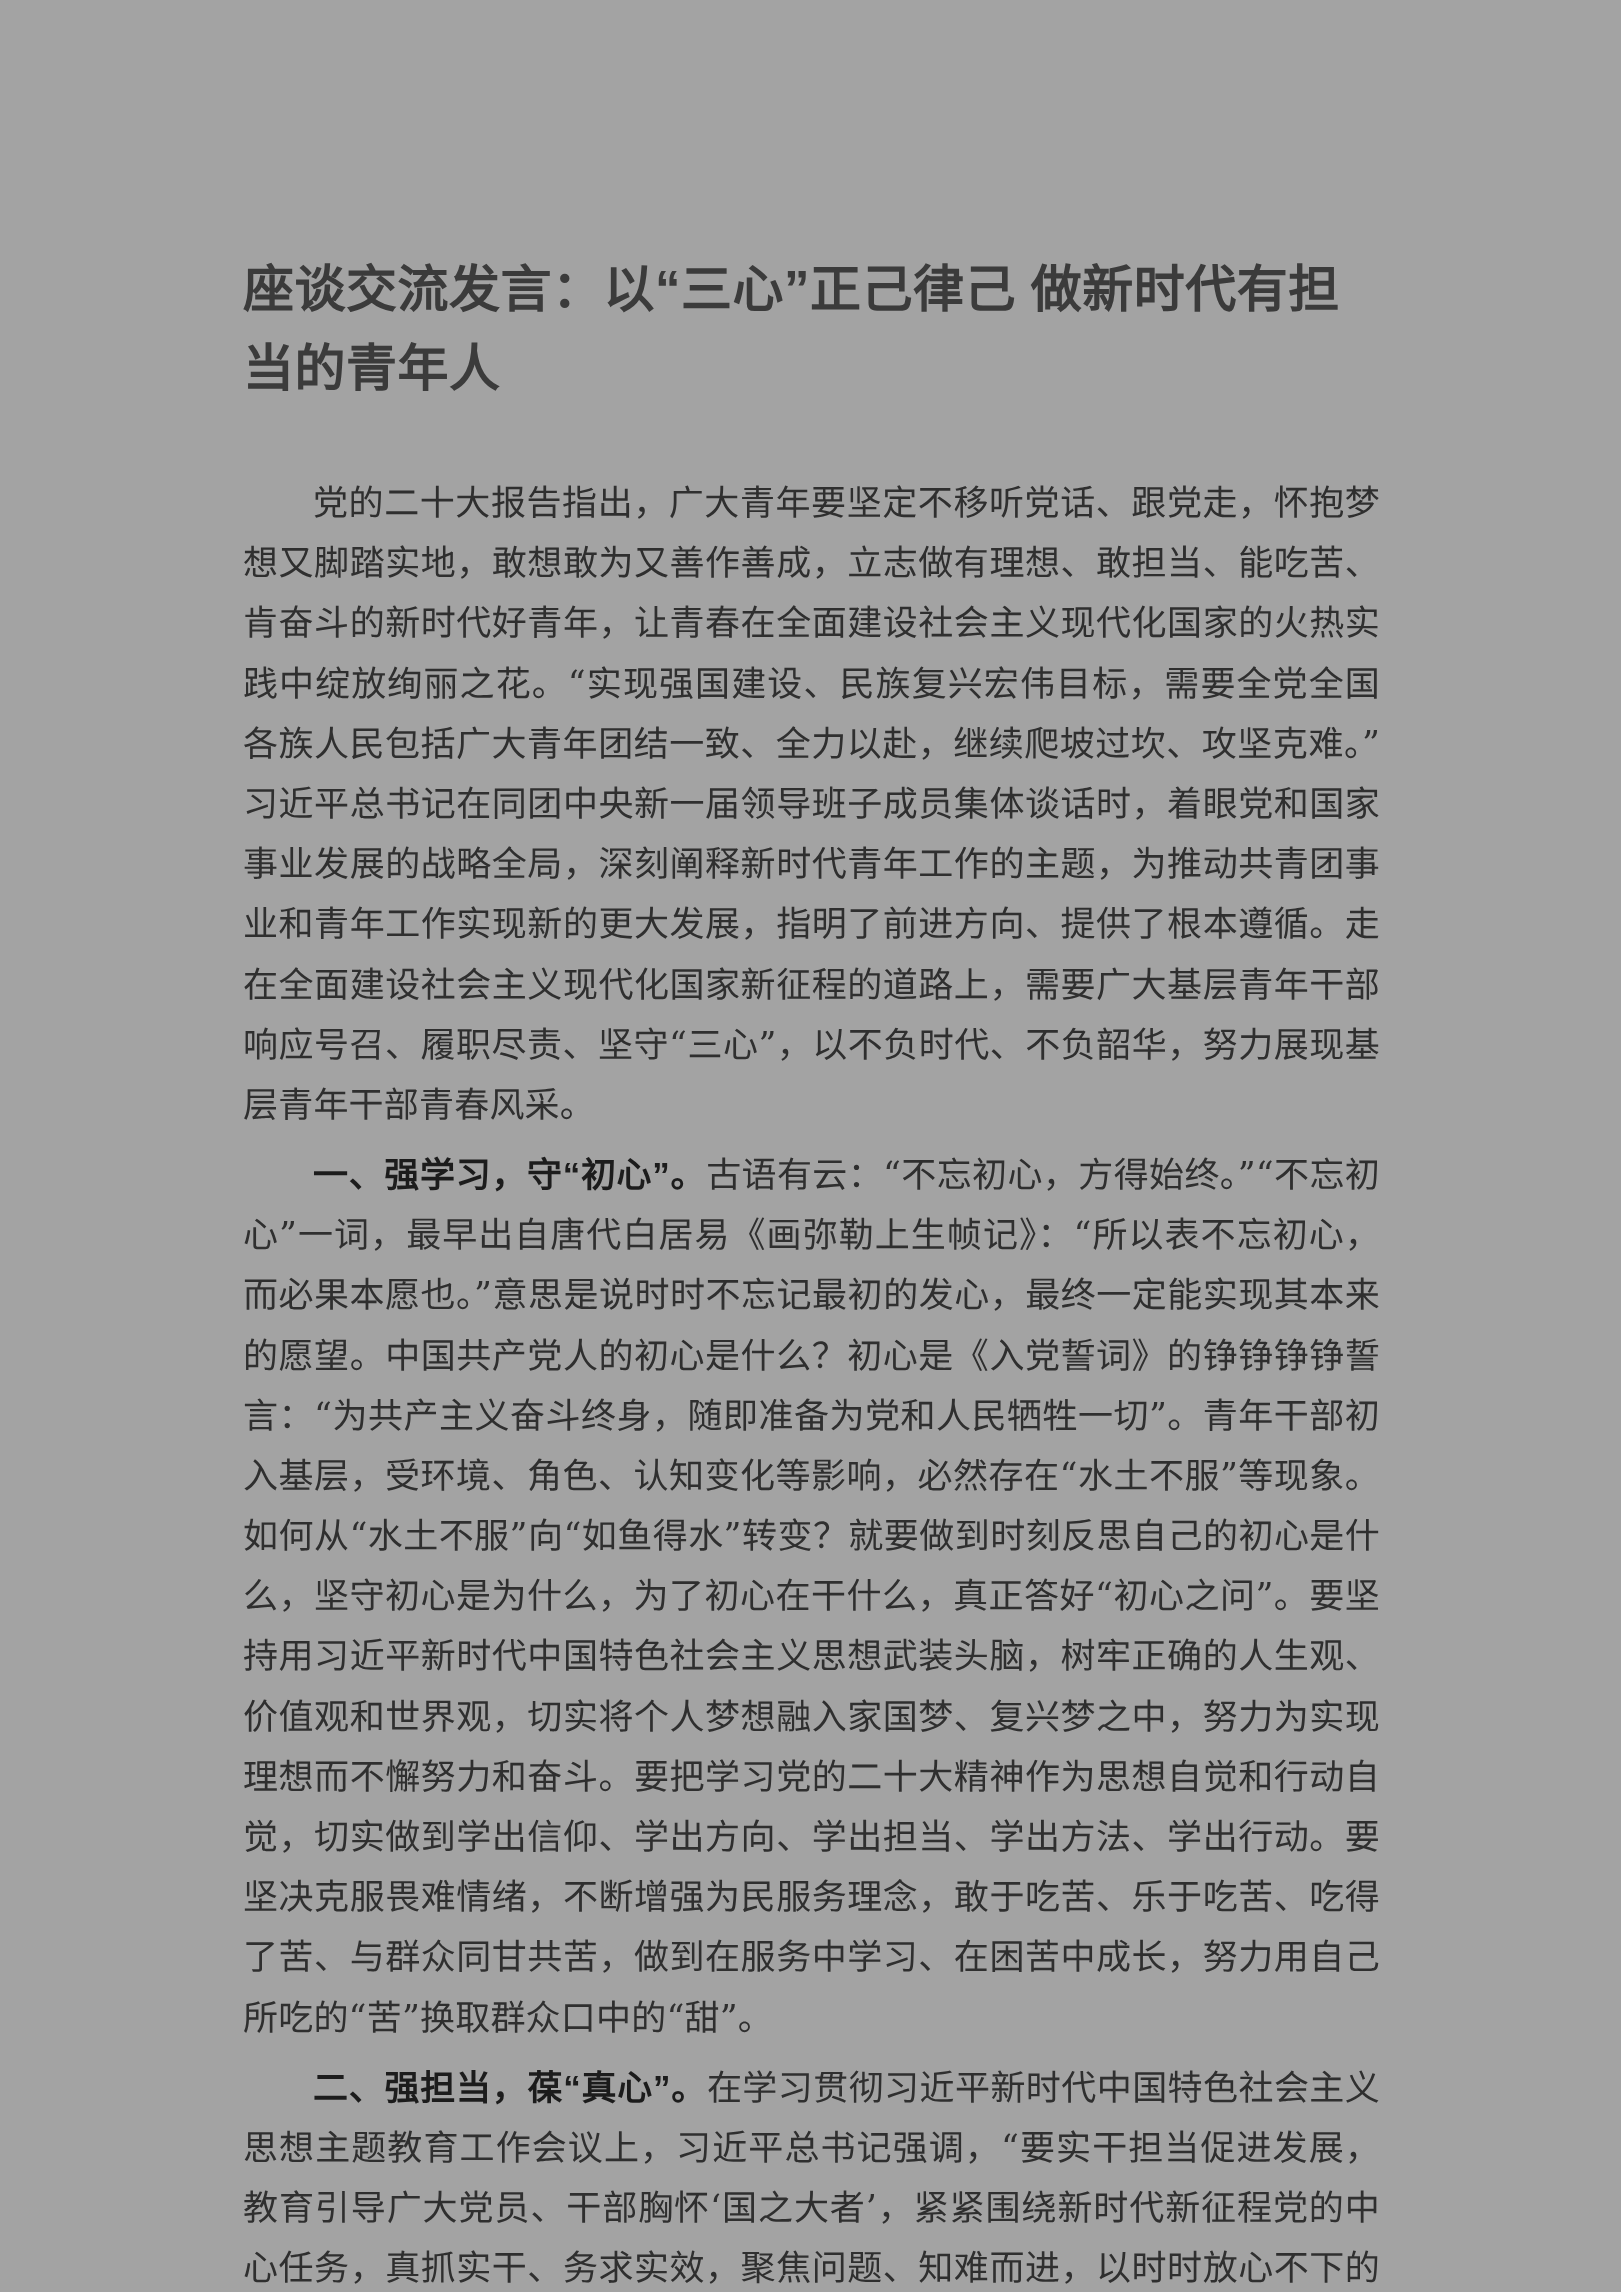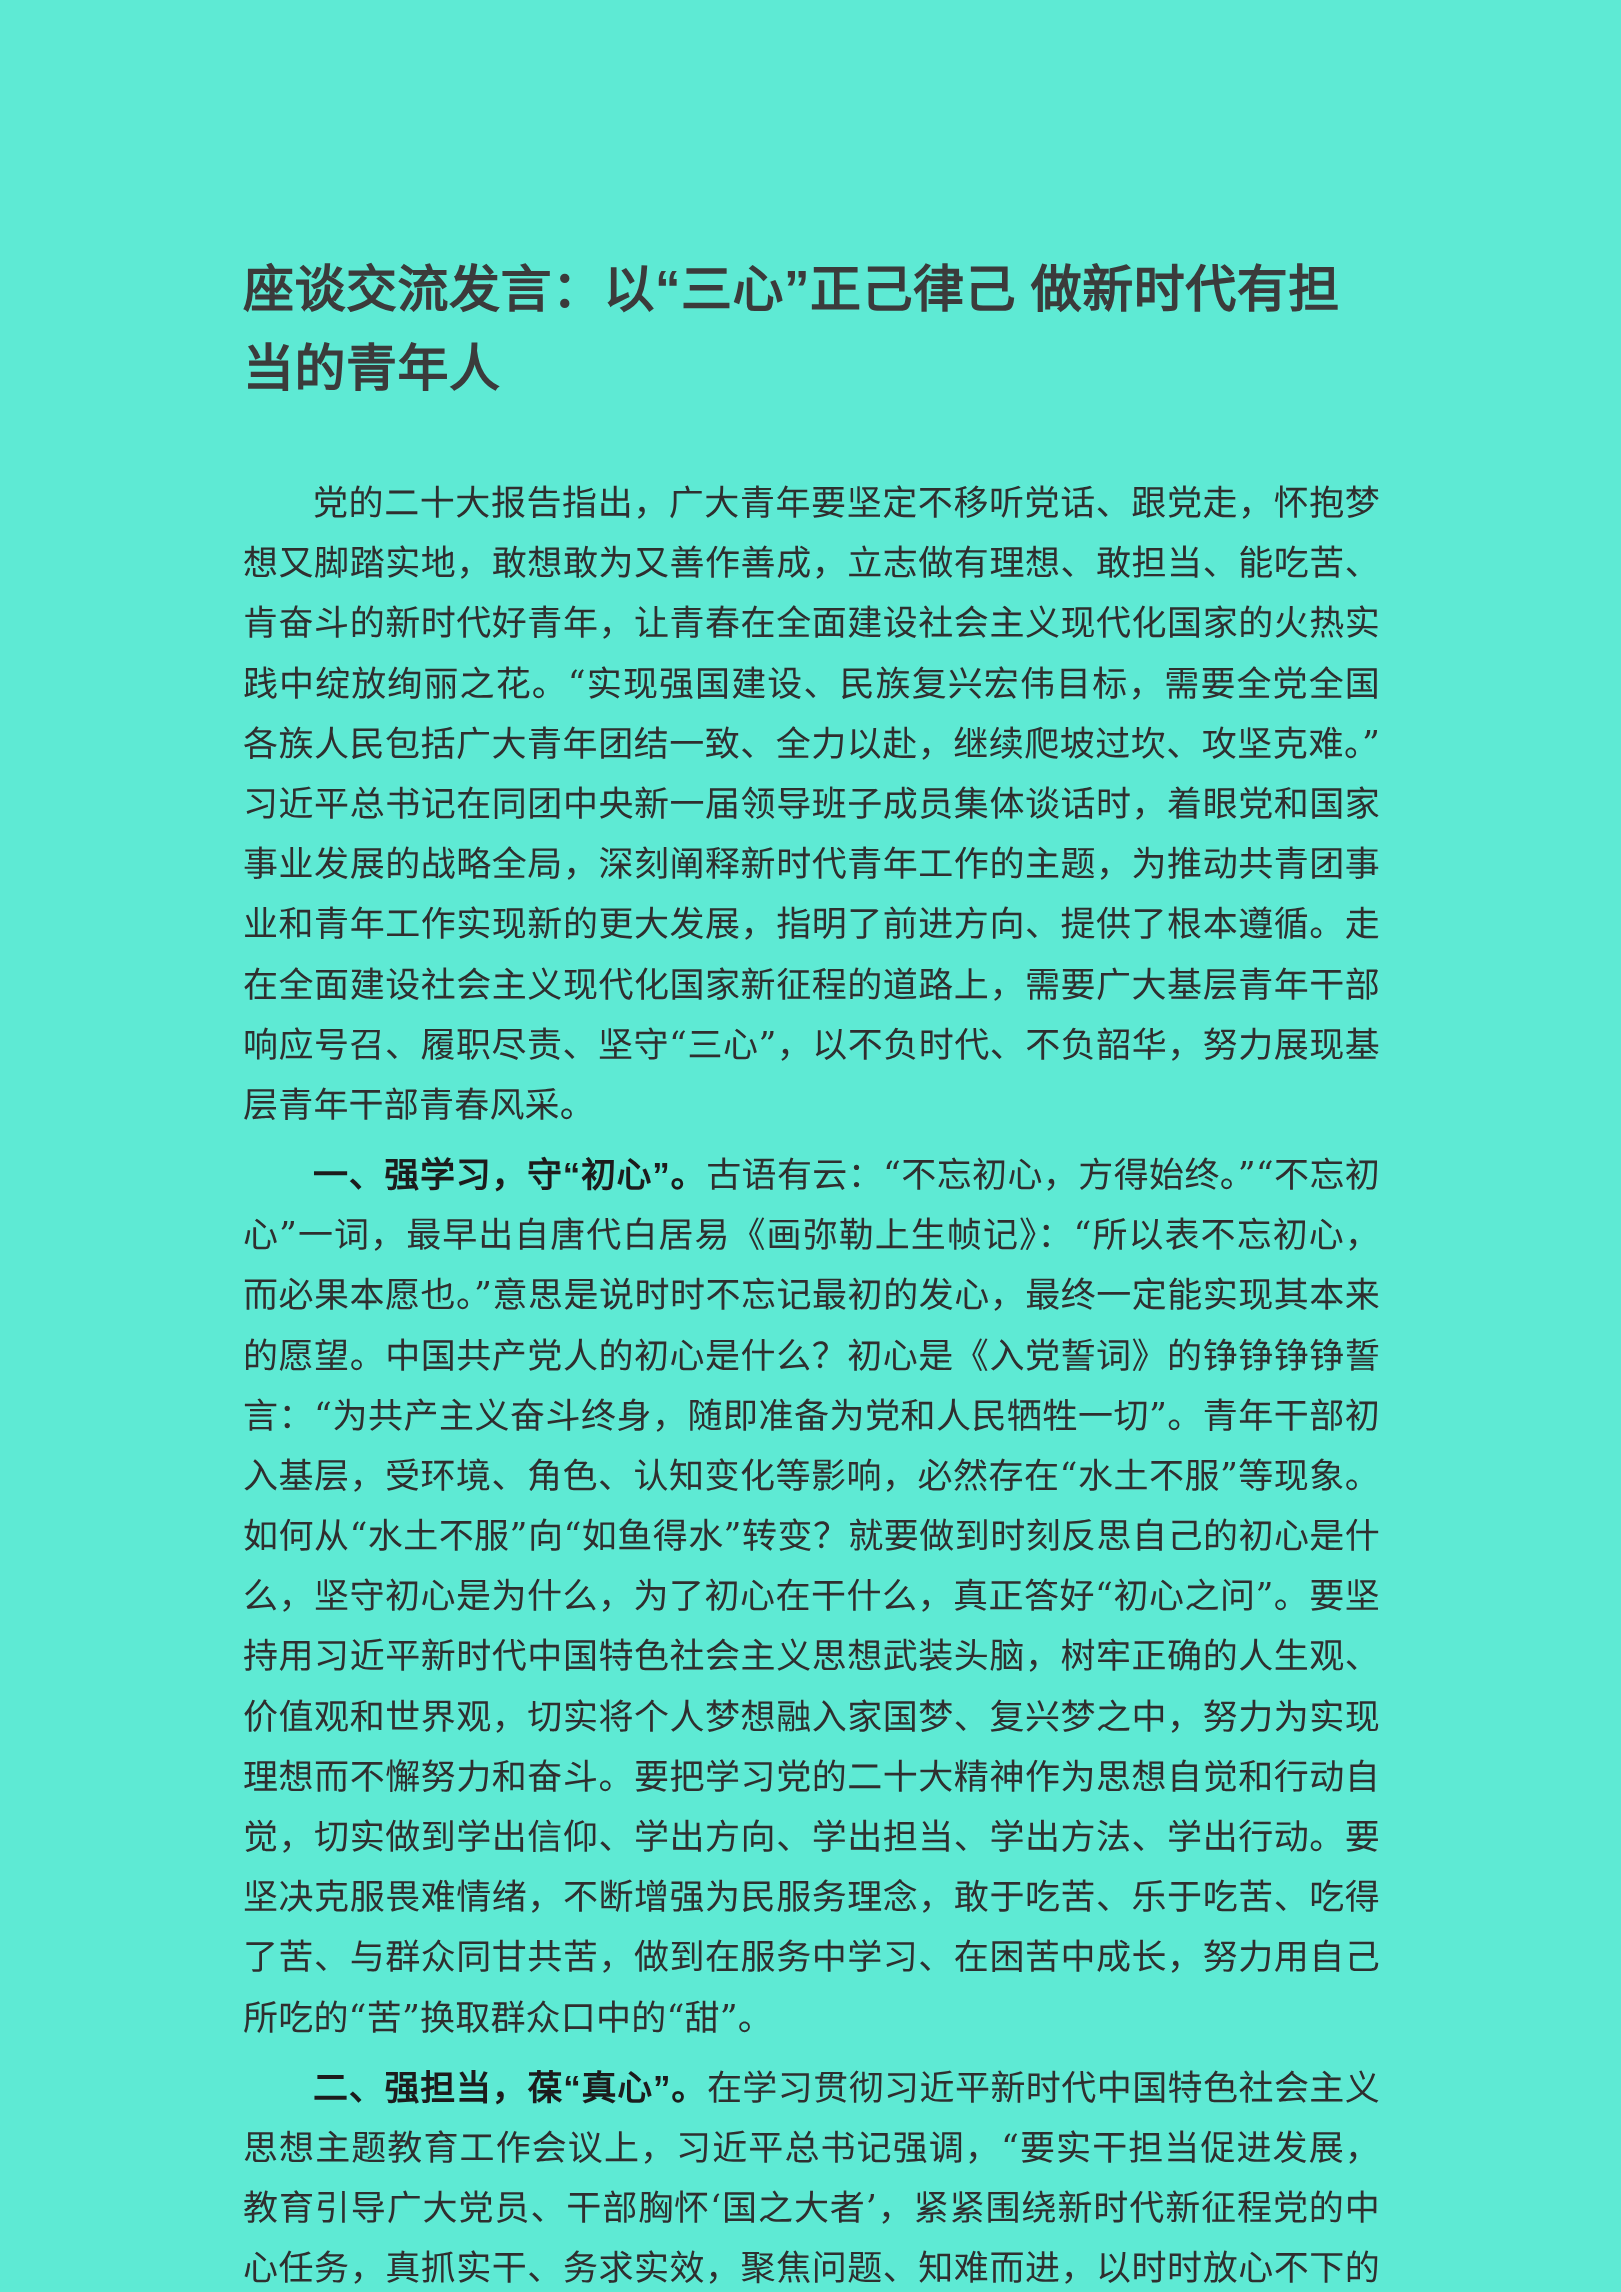--- a/index.html
+++ b/index.html
@@ -11,21 +11,21 @@
   body {
     width: 1621px;
     height: 2293px;
     font-family: "DejaVu Serif", serif;
     -webkit-font-smoothing: antialiased;
   }
   .page {
     position: relative;
     width: 1621px;
     height: 2293px;
-    background: #5eead4;
+    background: #a3a3a3;
     box-sizing: border-box;
     padding: 0;
     overflow: hidden;
   }
   .content {
     position: absolute;
     left: 243px;
     top: 250px;
     width: 1137px;
   }

